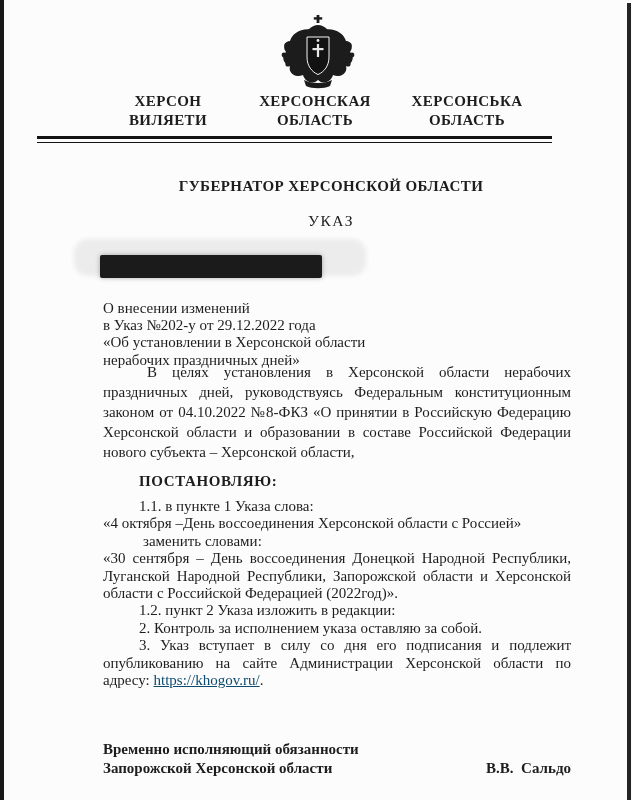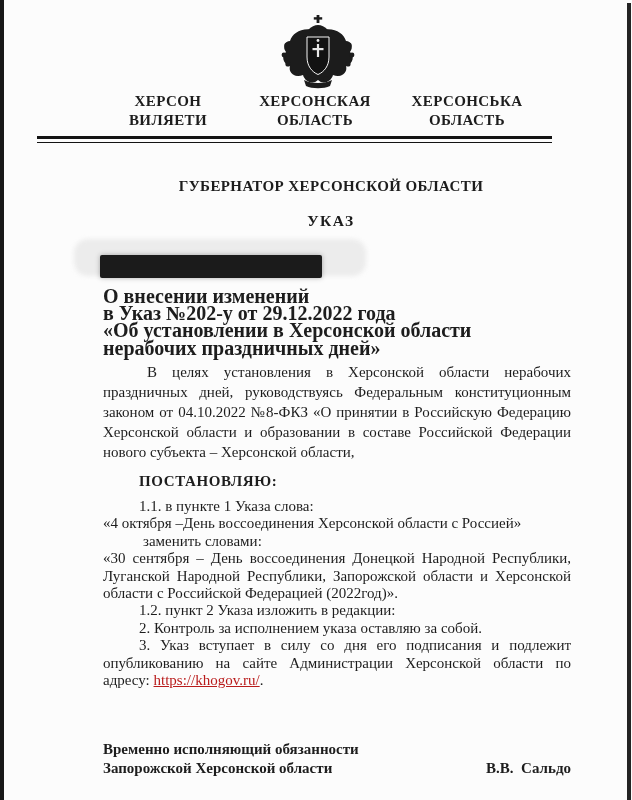--- a/index.html
+++ b/index.html
@@ -19,42 +19,42 @@
   .org-col.c1{width:120px;}
   .org-col.c2{width:150px;}
   .org-col.c3{width:130px;}
 
   .rule{position:absolute;left:37px;top:136px;width:515px;height:3px;
         border-top:3px solid #131313;border-bottom:1px solid #131313;}
 
   .authority{position:absolute;left:100px;top:178px;width:462px;text-align:center;
              font-weight:bold;font-size:15px;letter-spacing:0.4px;}
   .ukaz{position:absolute;left:100px;top:212px;width:462px;text-align:center;
-        font-weight:bold;font-size:15.5px;letter-spacing:1.5px;}
+        font-weight:normal;font-size:15.5px;letter-spacing:1.5px;}
 
   .smudge{position:absolute;left:74px;top:239px;width:292px;height:37px;
           background:#ececec;border-radius:14px;filter:blur(2px);}
   .redaction{position:absolute;left:100px;top:255px;width:222px;height:23px;
              background:#1b1b1b;border-radius:2px;box-shadow:0 0 5px rgba(40,40,40,.35);}
 
-  .subject{position:absolute;left:103px;top:288px;width:420px;font-weight:bold;
-           font-size:20px;line-height:17.2px;}
+  .subject{position:absolute;left:103px;top:300px;width:420px;font-weight:normal;
+           font-size:15px;line-height:17.2px;}
   .subject div{white-space:nowrap;}
 
   .content{position:absolute;left:103px;top:362px;width:468px;font-size:15px;}
   .content p{margin:0;}
   .preamble{text-align:justify;text-indent:44px;line-height:20px;}
   .resolve{font-weight:bold;letter-spacing:0.6px;margin:10px 0 8px 36px !important;
            line-height:18px;}
   .items p{line-height:17.4px;}
   .ind{text-indent:36px;}
   .ind2{text-indent:40px;}
   .just{text-align:justify;}
   .wsp{word-spacing:3.5px;}
-  .doc-link{color:#b91c1c;text-decoration:underline;}
+  .doc-link{color:#0c4a6e;text-decoration:underline;}
 
   .signature{position:absolute;left:103px;top:740px;width:468px;display:flex;
              justify-content:space-between;align-items:flex-end;font-weight:bold;
              font-size:15px;line-height:18.5px;}
   .sig-name{white-space:pre;}
 </style>
 </head>
 <body>
 
 <div class="page">

